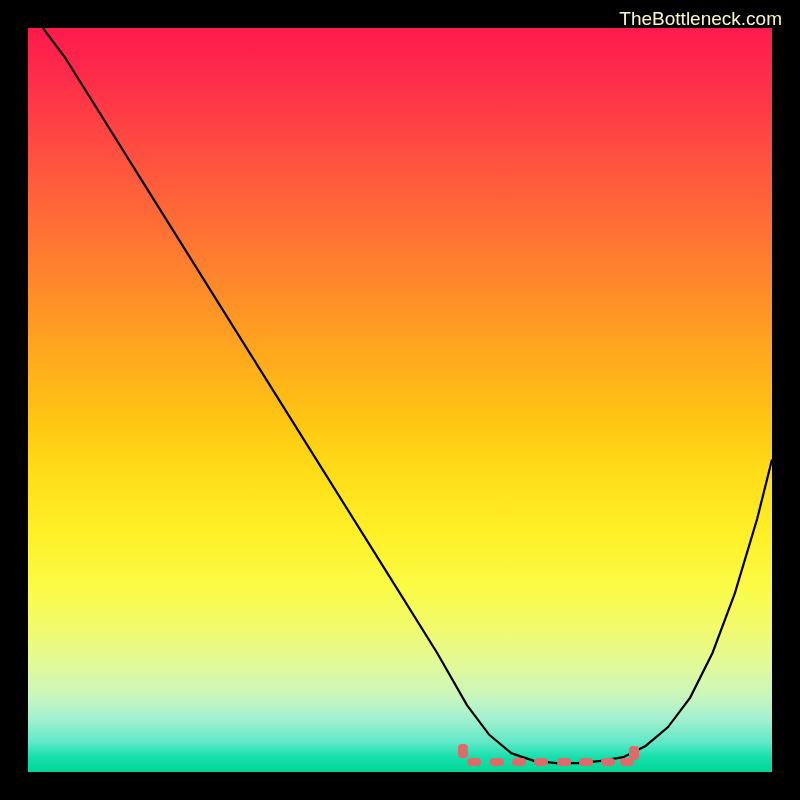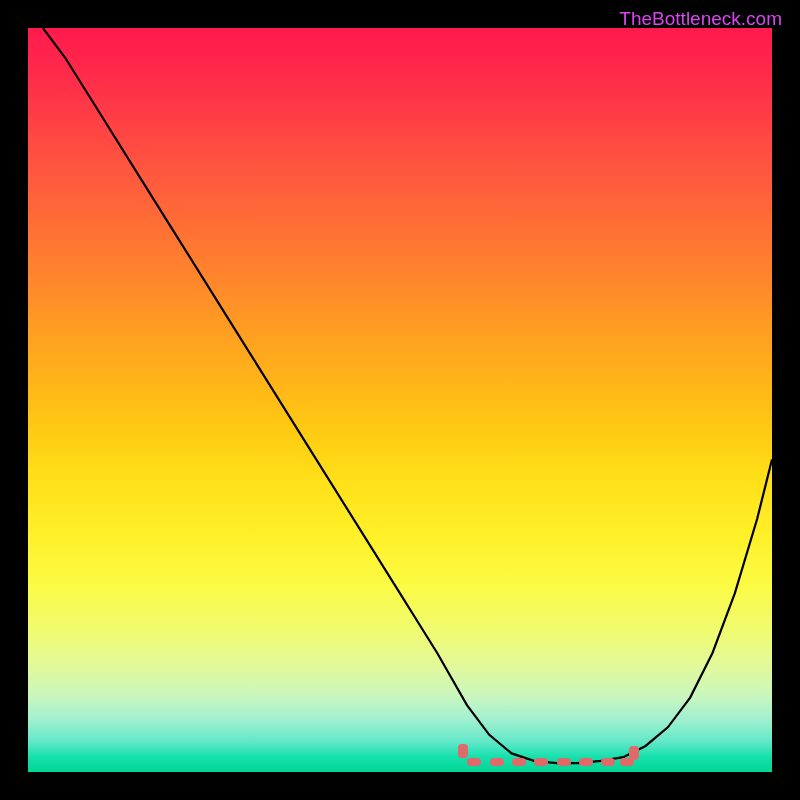--- a/index.html
+++ b/index.html
@@ -1,17 +1,17 @@
 <!DOCTYPE html>
 <html><head>
 <meta charset="utf-8">
 <style>
   * { margin: 0; padding: 0; box-sizing: border-box; }
   body { width: 800px; height: 800px; background: #000; position: relative; font-family: Arial, sans-serif; }
-  .watermark { position: absolute; top: 8px; right: 18px; color: #d946ef; font-size: 19px; font-weight: 500; z-index: 10; }
+  .watermark { position: absolute; top: 8px; right: 18px; color: #fef9c3; font-size: 19px; font-weight: 500; z-index: 10; }
   .plot-area { position: absolute; left: 28px; top: 28px; width: 744px; height: 744px; }
   .gradient-bg { position: absolute; inset: 0; background: linear-gradient(to bottom,
     #ff1a4d 0%,
     #ff2a4a 6%,
     #ff3e45 12%,
     #ff5340 18%,
     #ff6638 24%,
     #ff7a30 30%,
     #ff8e28 36%,
     #ffa220 42%,

